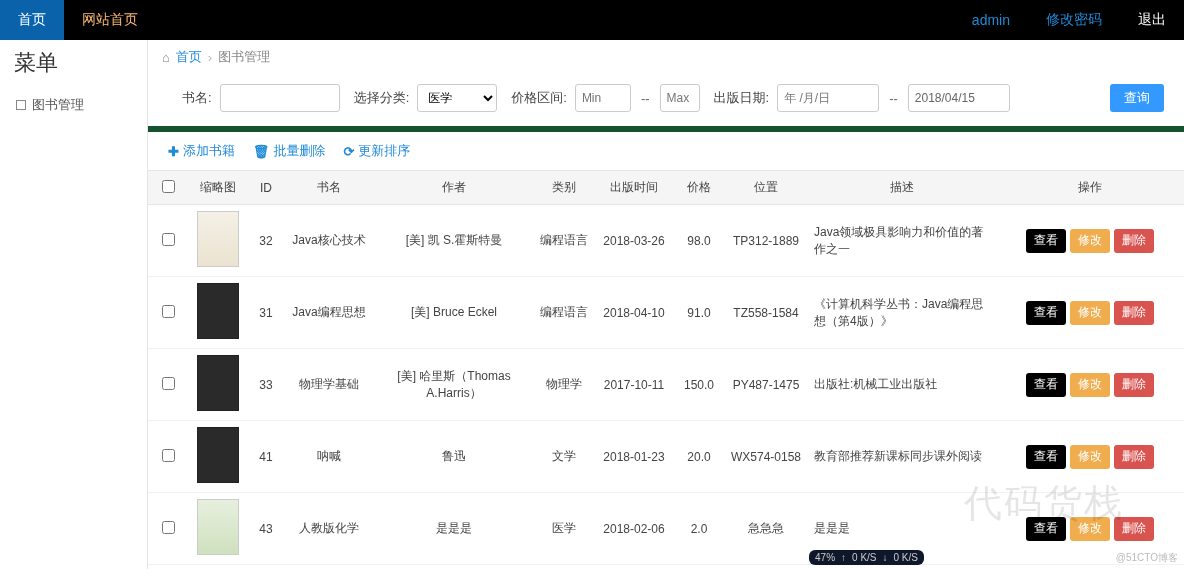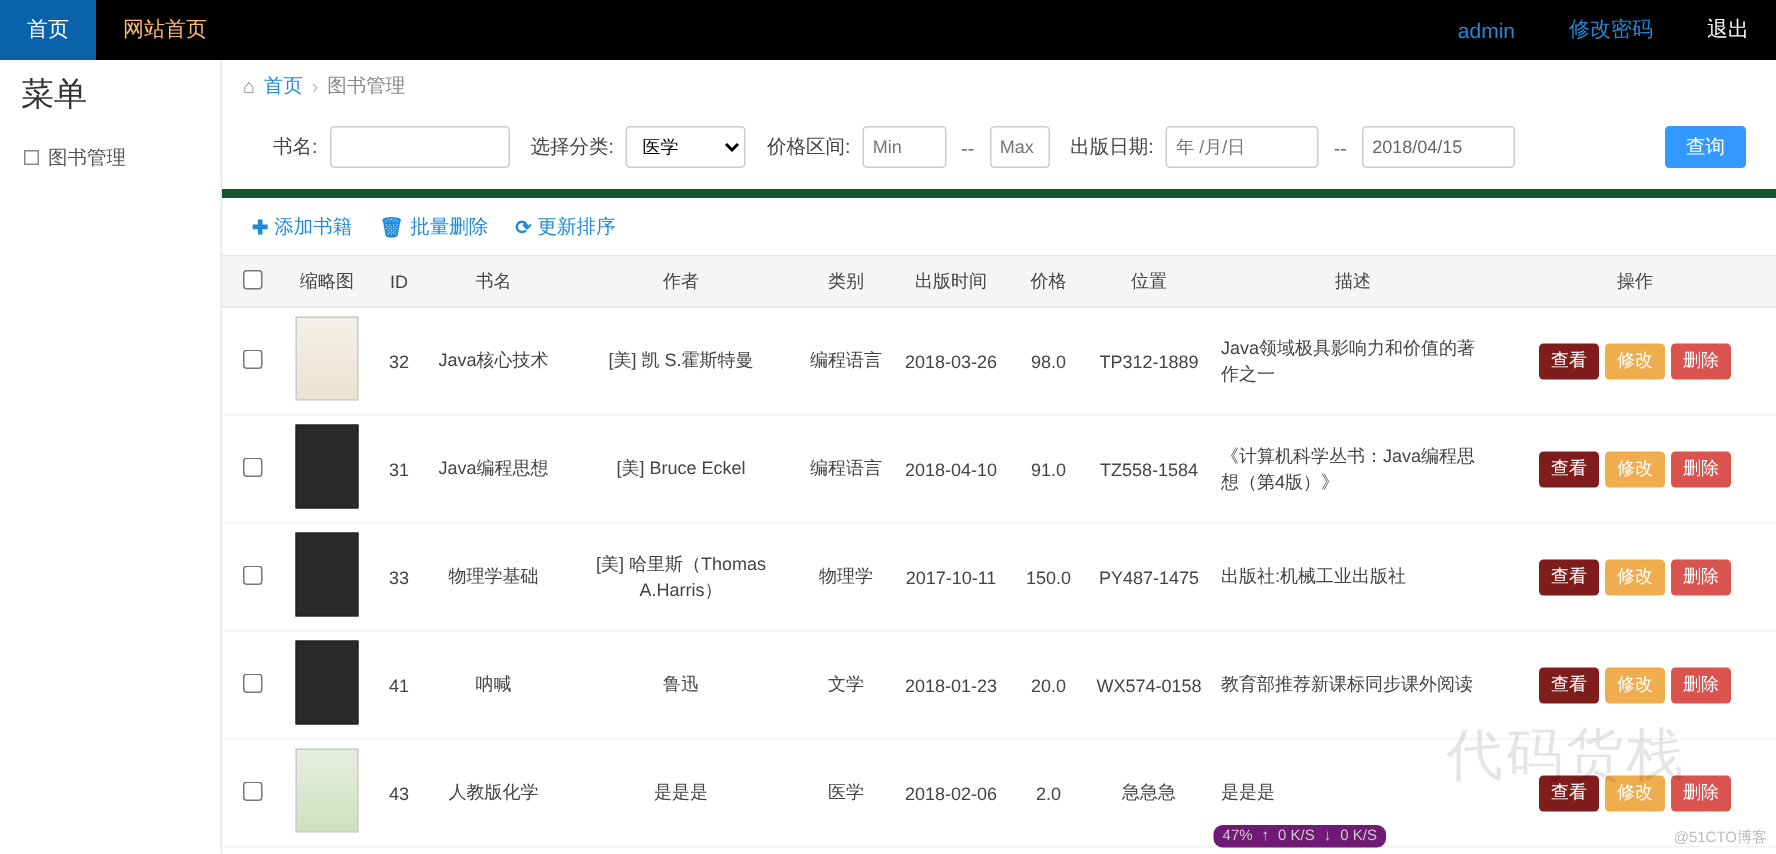--- a/index.html
+++ b/index.html
@@ -24,21 +24,21 @@
   .breadcrumb a { color:#1f8ad8; text-decoration:none; }
   .breadcrumb .sep { color:#bbb; }
 
   .filterbar { display:flex; align-items:center; gap:8px; padding:10px 20px 14px 28px; border-bottom:6px solid #14532d; flex-wrap:nowrap; }
   .filterbar label { color:#444; font-size:13px; margin-left:6px; }
   input[type=text], select { height:28px; border:1px solid #ccc; border-radius:3px; padding:0 6px; font-size:12px; background:#fff; }
   input.date { width:102px; color:#666; }
   .dash { color:#666; padding:0 2px; }
   .btn { display:inline-flex; align-items:center; justify-content:center; height:28px; padding:0 14px; border-radius:3px; color:#fff; font-size:13px; cursor:pointer; border:none; }
   .btn.blue { background:#3399ff; }
-  .btn.green { background:#7f1d1d; }
+  .btn.green { background:#000000; }
   .btn.orange { background:#f0ad4e; }
   .btn.red { background:#d9534f; }
 
   .actionbar { display:flex; align-items:center; gap:18px; padding:10px 20px 10px 20px; color:#1f8ad8; font-size:13px; }
   .actionbar .alink { color:#1f8ad8; cursor:pointer; display:flex; align-items:center; gap:4px; }
   .actionbar .ico { font-weight:bold; }
 
   table { width:100%; border-collapse:collapse; table-layout:fixed; }
   thead th { background:#f5f5f5; border-top:1px solid #e5e5e5; border-bottom:1px solid #e5e5e5; padding:8px 4px; font-weight:500; color:#444; text-align:center; font-size:12px; }
   tbody td { border-bottom:1px solid #f2f2f2; padding:6px 4px; text-align:center; font-size:12px; color:#444; vertical-align:middle; }
@@ -48,21 +48,21 @@
   .thumb.java { background:linear-gradient(#f4f0e6,#eae3d0); }
   .thumb.chem { background:linear-gradient(#e7efdd,#cfe0bf); }
   .ops { display:flex; gap:4px; justify-content:center; }
   .ops .btn { height:24px; padding:0 8px; font-size:12px; }
   col.cb { width:40px; } col.th { width:60px; } col.id { width:36px; }
   col.nm { width:90px; } col.au { width:160px; } col.cat { width:60px; }
   col.dt { width:80px; } col.pr { width:50px; } col.loc { width:84px; }
   col.desc { width:auto; } col.ops { width:160px; }
   .watermark { position:absolute; right:60px; bottom:40px; font-size:38px; color:rgba(0,0,0,0.10); font-weight:300; pointer-events:none; letter-spacing:2px; }
   .footermark { position:absolute; right:6px; bottom:4px; font-size:10px; color:#bbb; }
-  .netbadge { position:absolute; right:260px; bottom:4px; background:#701a75; color:#ccc; font-size:10px; padding:2px 6px; border-radius:6px; display:flex; gap:6px; }
+  .netbadge { position:absolute; right:260px; bottom:4px; background:#0f172a; color:#ccc; font-size:10px; padding:2px 6px; border-radius:6px; display:flex; gap:6px; }
 </style>
 </head>
 <body>
 
 <div class="topbar">
   <div class="nav-left">
     <div class="nav-item active">首页</div>
     <div class="nav-item">网站首页</div>
   </div>
   <div class="nav-right">

